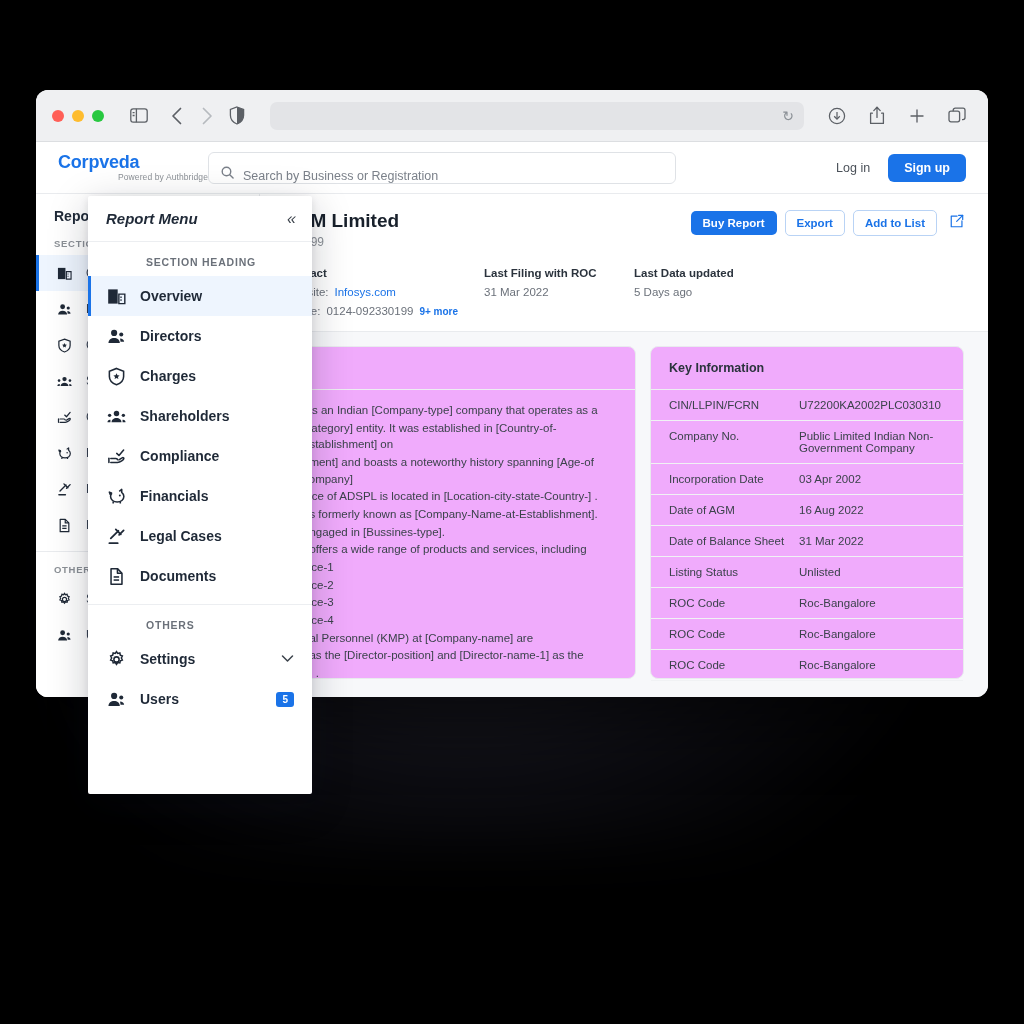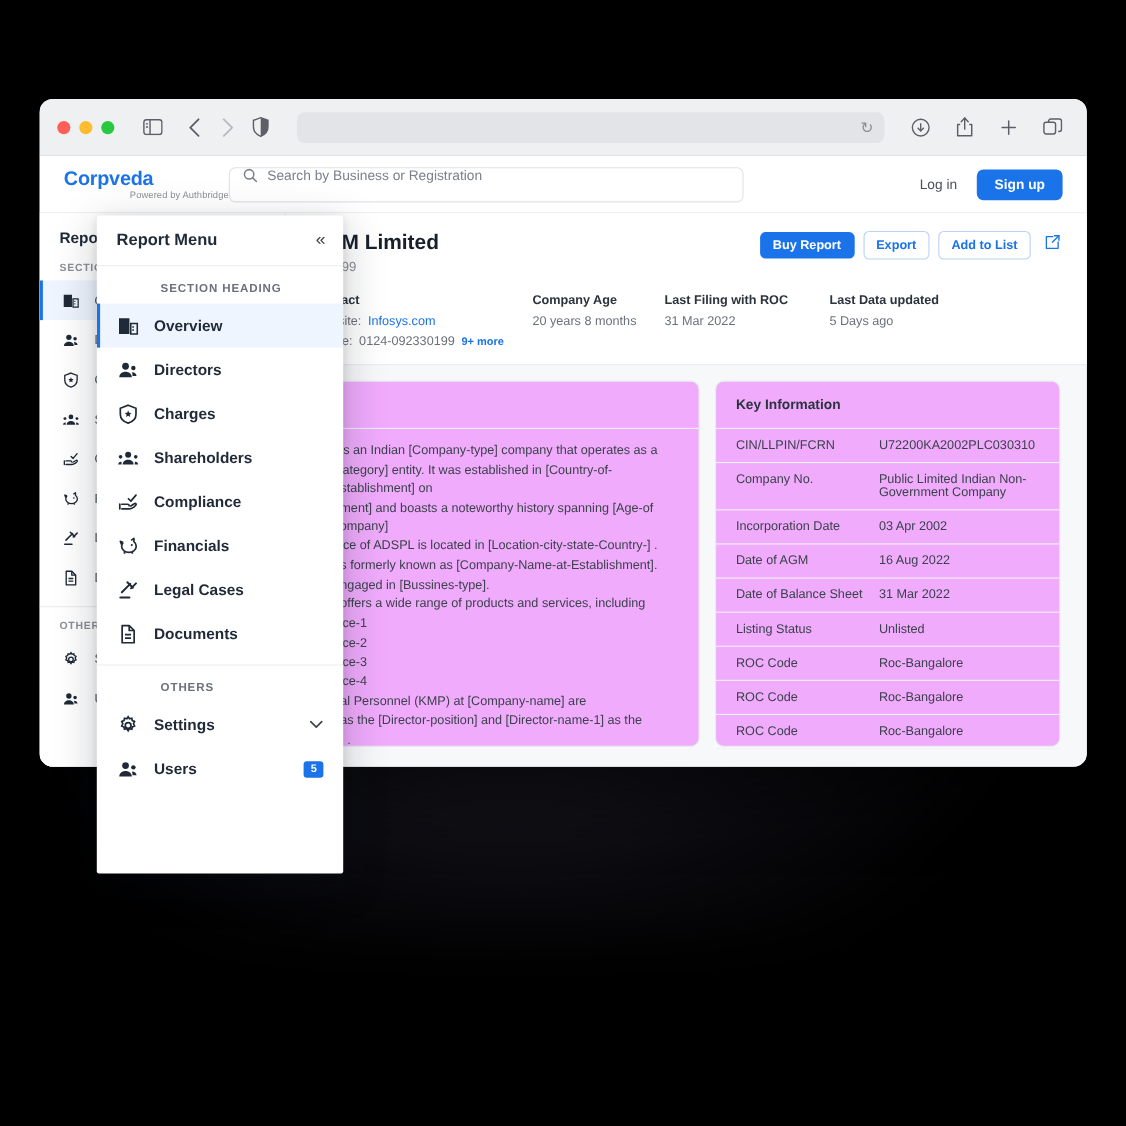--- a/index.html
+++ b/index.html
@@ -59,21 +59,21 @@
   .app-header {
     height: 52px; background:#fff; border-bottom: 1px solid #e9ebee;
     display:flex; align-items:center; padding: 0 22px;
   }
   .brand { width: 150px; }
   .brand-name { font-size: 18px; font-weight: 700; color:#1a73e8; letter-spacing:-0.2px; line-height:1.05; }
   .brand-sub { font-size: 8.5px; color:#8b9096; letter-spacing:0.1px; margin-top:1px;text-align:right; }
 
   .searchbox {
     width: 468px; height: 32px; border:1px solid #dfe2e6; border-radius: 6px;
-    display:flex; align-items:flex-start; gap:9px; padding: 0 12px; background:#fff;
+    display:flex; align-items:flex-end; gap:9px; padding: 0 12px; background:#fff;
   }
   .searchbox .ph { font-size: 12.5px; color:#7b818a; }
 
   .header-right { margin-left:auto; display:flex; align-items:center; gap: 18px; }
   .login-link { font-size: 12.5px; color:#4b5159; }
   .signup-btn {
     background:#1a73e8; color:#fff; font-size:12.5px; font-weight:600;
     padding: 7px 16px; border-radius: 6px; border:none;
   }
 
@@ -125,21 +125,21 @@
   .kv-k { width: 130px; color:#3b424b; flex-shrink:0; }
   .kv-v { color:#3b424b; }
 
   
   .popover {
     position:absolute; left: 88px; top: 196px; width: 224px; height: 598px;
     background:#fff; border-radius: 2px;
     box-shadow: 0 10px 40px rgba(15,20,30,0.22), 0 2px 8px rgba(15,20,30,0.10);
     display:flex; flex-direction:column; overflow:hidden;
   }
-  .pop-head { display:flex; align-items:flex-end; padding: 14px 16px 14px 18px; border-bottom:1px solid #eceef1; }
+  .pop-head { display:flex; align-items:flex-end; padding: 14px 16px 14px 18px; border-bottom:1px solid #eceef1;font-style:italic; }
   .pop-title { font-size:15px; font-weight:700; color:#1f2937; }
   .pop-collapse { margin-left:auto; color:#3b424b; font-size:16px; line-height:1; }
   .pop-section { font-size:10.5px; font-weight:700; letter-spacing:0.8px; color:#6b717a; padding: 14px 18px 8px; margin-left: 40px; }
   .pop-item {
     display:flex; align-items:center; gap:14px;
     padding: 10px 18px; font-size:14px; font-weight:600; color:#1f2937;
   }
   .pop-item.active { background:#eef5fe; border-left:3px solid #1a73e8; padding-left:15px; }
   .pop-div { height:1px; background:#eceef1; margin: 8px 0 0; }
   .badge { margin-left:auto; background:#1a73e8; color:#fff; font-size:10px; font-weight:700;
@@ -388,24 +388,20 @@
               <div class="fact-label">Contact</div>
               <div class="fact-line">
                 <span>Website:</span>
                 <span class="link-blue">Infosys.com</span>
               </div>
               <div class="fact-line">
                 <span>Phone:</span>
                 <span>0124-092330199</span>
                 <span class="more-link">9+ more</span>
               </div>
-            </div>
-            <div class="fact age">
-              <div class="fact-label">Company Age</div>
-              <div class="fact-line">20 years 8 months</div>
             </div>
             <div class="fact filing">
               <div class="fact-label">Last Filing with ROC</div>
               <div class="fact-line">31 Mar 2022</div>
             </div>
             <div class="fact">
               <div class="fact-label">Last Data updated</div>
               <div class="fact-line">5 Days ago</div>
             </div>
           </div>

